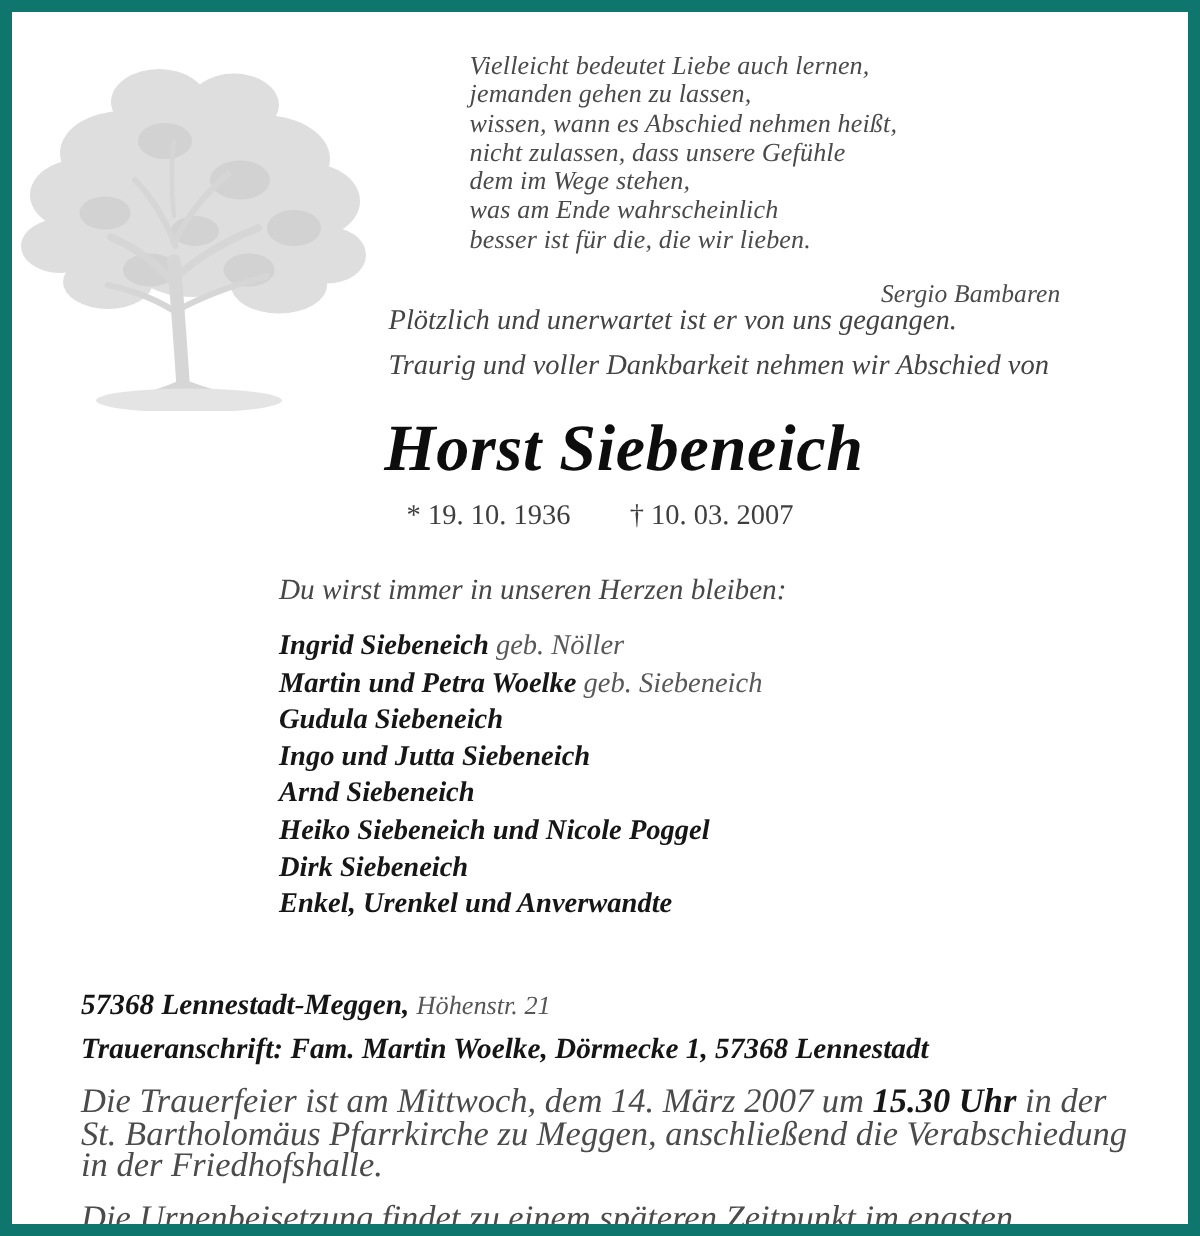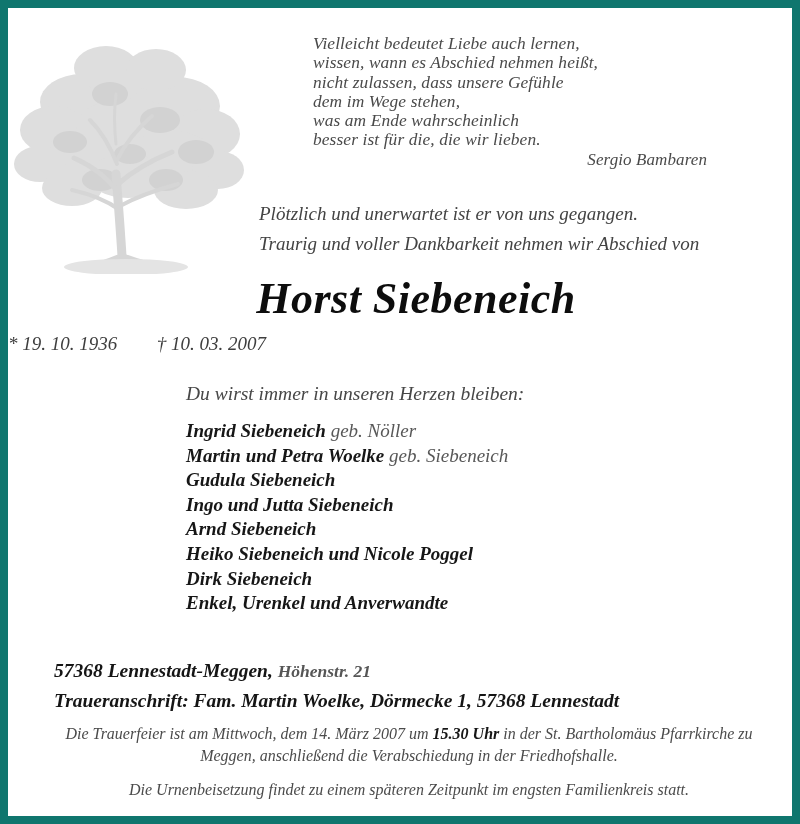--- a/index.html
+++ b/index.html
@@ -49,20 +49,21 @@
     top: 26px;
     width: 420px;
     color: #4a4a4a;
     font-style: italic;
     font-size: 17.4px;
     line-height: 19.3px;
     letter-spacing: 0.1px;
   }
   .poem .line { white-space: nowrap; }
   .poem-author {
+    margin-top: 17px;
     text-align: right;
     padding-right: 26px;
     font-style: italic;
     font-size: 17px;
     color: #4a4a4a;
   }
 
   
   .intro {
     position: absolute;
@@ -87,22 +88,21 @@
     font-size: 44px;
     letter-spacing: 0.5px;
     color: #0d0d0d;
     padding-left: 32px;
   }
   .dates {
     position: absolute;
     left: 0;
     right: 0;
     top: 325px;
-    text-align: left;
-    font-style: italic;
+    text-align: center;
     font-size: 19px;
     color: #3e3e3e;
   }
   .dates .sep { display: inline-block; width: 30px; }
 
   
   .survivors {
     position: absolute;
     left: 178px;
     top: 375px;
@@ -134,39 +134,38 @@
   }
   .addr-line {
     font-style: italic;
     font-weight: bold;
     font-size: 19.5px;
     line-height: 29px;
     color: #151515;
     white-space: nowrap;
   }
   .addr-line .light {
-    font-weight: bold;
+    font-weight: normal;
     font-size: 17.5px;
     color: #565656;
   }
 
   
   .service {
     position: absolute;
     left: 46px;
     top: 715px;
     width: 710px;
   }
   .service p {
     margin: 0;
     font-style: italic;
-    font-size: 16px;
+    font-size: 23px;
     line-height: 21.5px;
     color: #4b4b4b;
-    text-align: center;
   }
   .service p + p { margin-top: 13px; }
   .service .strong { font-weight: bold; color: #161616; }
 </style>
 </head>
 <body>
 
 <div class="page">
   <div class="card">
 
@@ -211,20 +210,21 @@
           <path d="M112 232 C128 238 142 242 158 245" stroke-width="6"></path>
         </g>
         <g fill="#e4e4e4">
           <ellipse cx="116" cy="243" rx="62" ry="8"></ellipse>
         </g>
       </svg>
     </div>
 
     <div class="poem">
       <div class="line">Vielleicht bedeutet Liebe auch lernen,</div>
+      <div class="line">jemanden gehen zu lassen,</div>
       <div class="line">wissen, wann es Abschied nehmen heißt,</div>
       <div class="line">nicht zulassen, dass unsere Gefühle</div>
       <div class="line">dem im Wege stehen,</div>
       <div class="line">was am Ende wahrscheinlich</div>
       <div class="line">besser ist für die, die wir lieben.</div>
       <div class="poem-author">Sergio Bambaren</div>
     </div>
 
     <div class="intro">
       <div>Plötzlich und unerwartet ist er von uns gegangen.</div>

